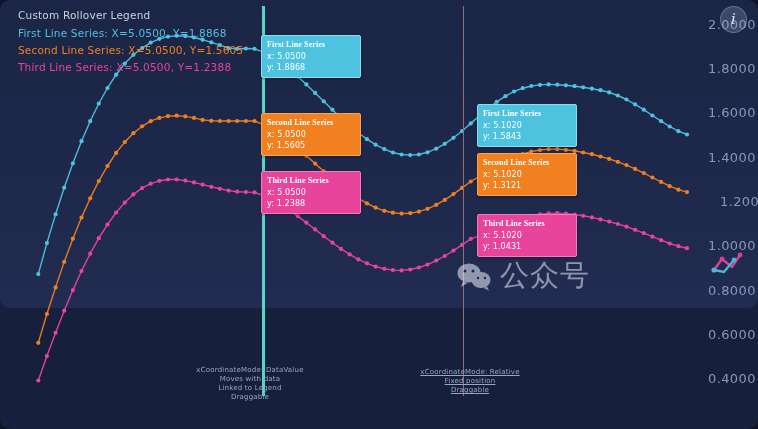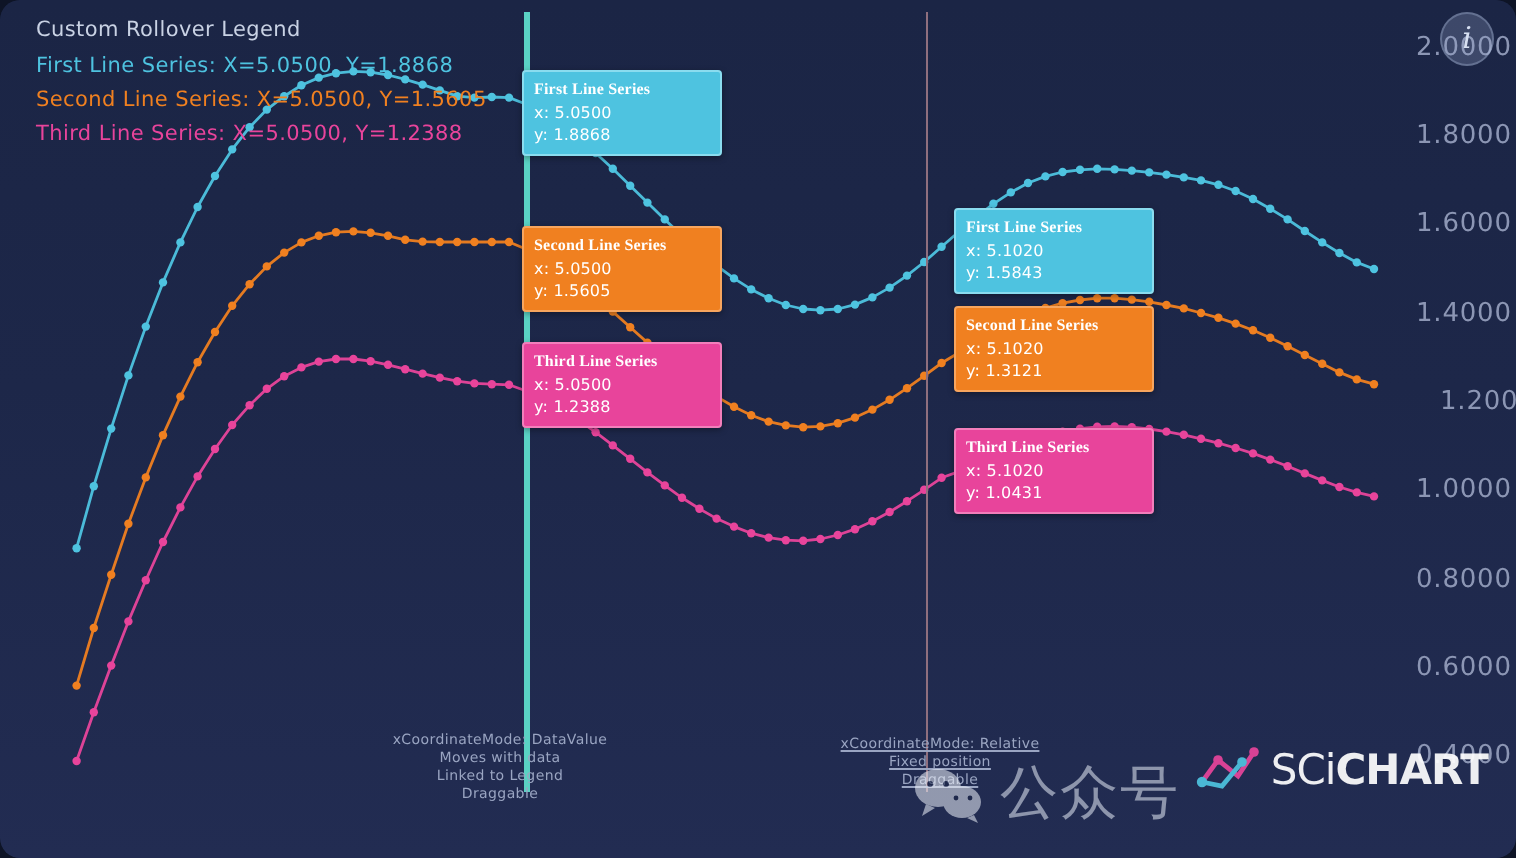--- a/index.html
+++ b/index.html
@@ -20,21 +20,21 @@
     height: 429px;
     background: #16203d;
     border-radius: 10px;
     overflow: hidden;
   }
 
   
   #chart-surface {
     position: absolute;
     left: 0; top: 0;
-    width: 758px; height: 429px;
+    width: 758px; height: 308px;
     background: linear-gradient(180deg, #1b2545 0%, #1d2749 45%, #222c52 100%);
     border-radius: 10px;
   }
 
   #plot-area {
     position: absolute;
     left: 8px;
     top: 6px;
     width: 692px;
     height: 390px;
@@ -537,19 +537,16 @@
 
     <div id="scichart-logo">
       <svg width="34" height="28" viewBox="0 0 34 28">
         <path d="M4 20 L12 9 L22 17 L30 5" fill="none" stroke="#e8449b" stroke-width="2.4" stroke-linecap="round"></path>
         <path d="M4 20 L14 22 L24 10" fill="none" stroke="#4ec3e0" stroke-width="2.4" stroke-linecap="round"></path>
         <circle cx="4" cy="20" r="2.6" fill="#4ec3e0"></circle>
         <circle cx="12" cy="9" r="2.4" fill="#e8449b"></circle>
         <circle cx="24" cy="10" r="2.4" fill="#4ec3e0"></circle>
         <circle cx="30" cy="5" r="2.4" fill="#e8449b"></circle>
       </svg>
-      <span class="logo-text">
-        <span class="thin">SCi</span><span class="bold">CHART</span>
-      </span>
     </div>
 
   </div>
 </div>
 
 </body></html>

